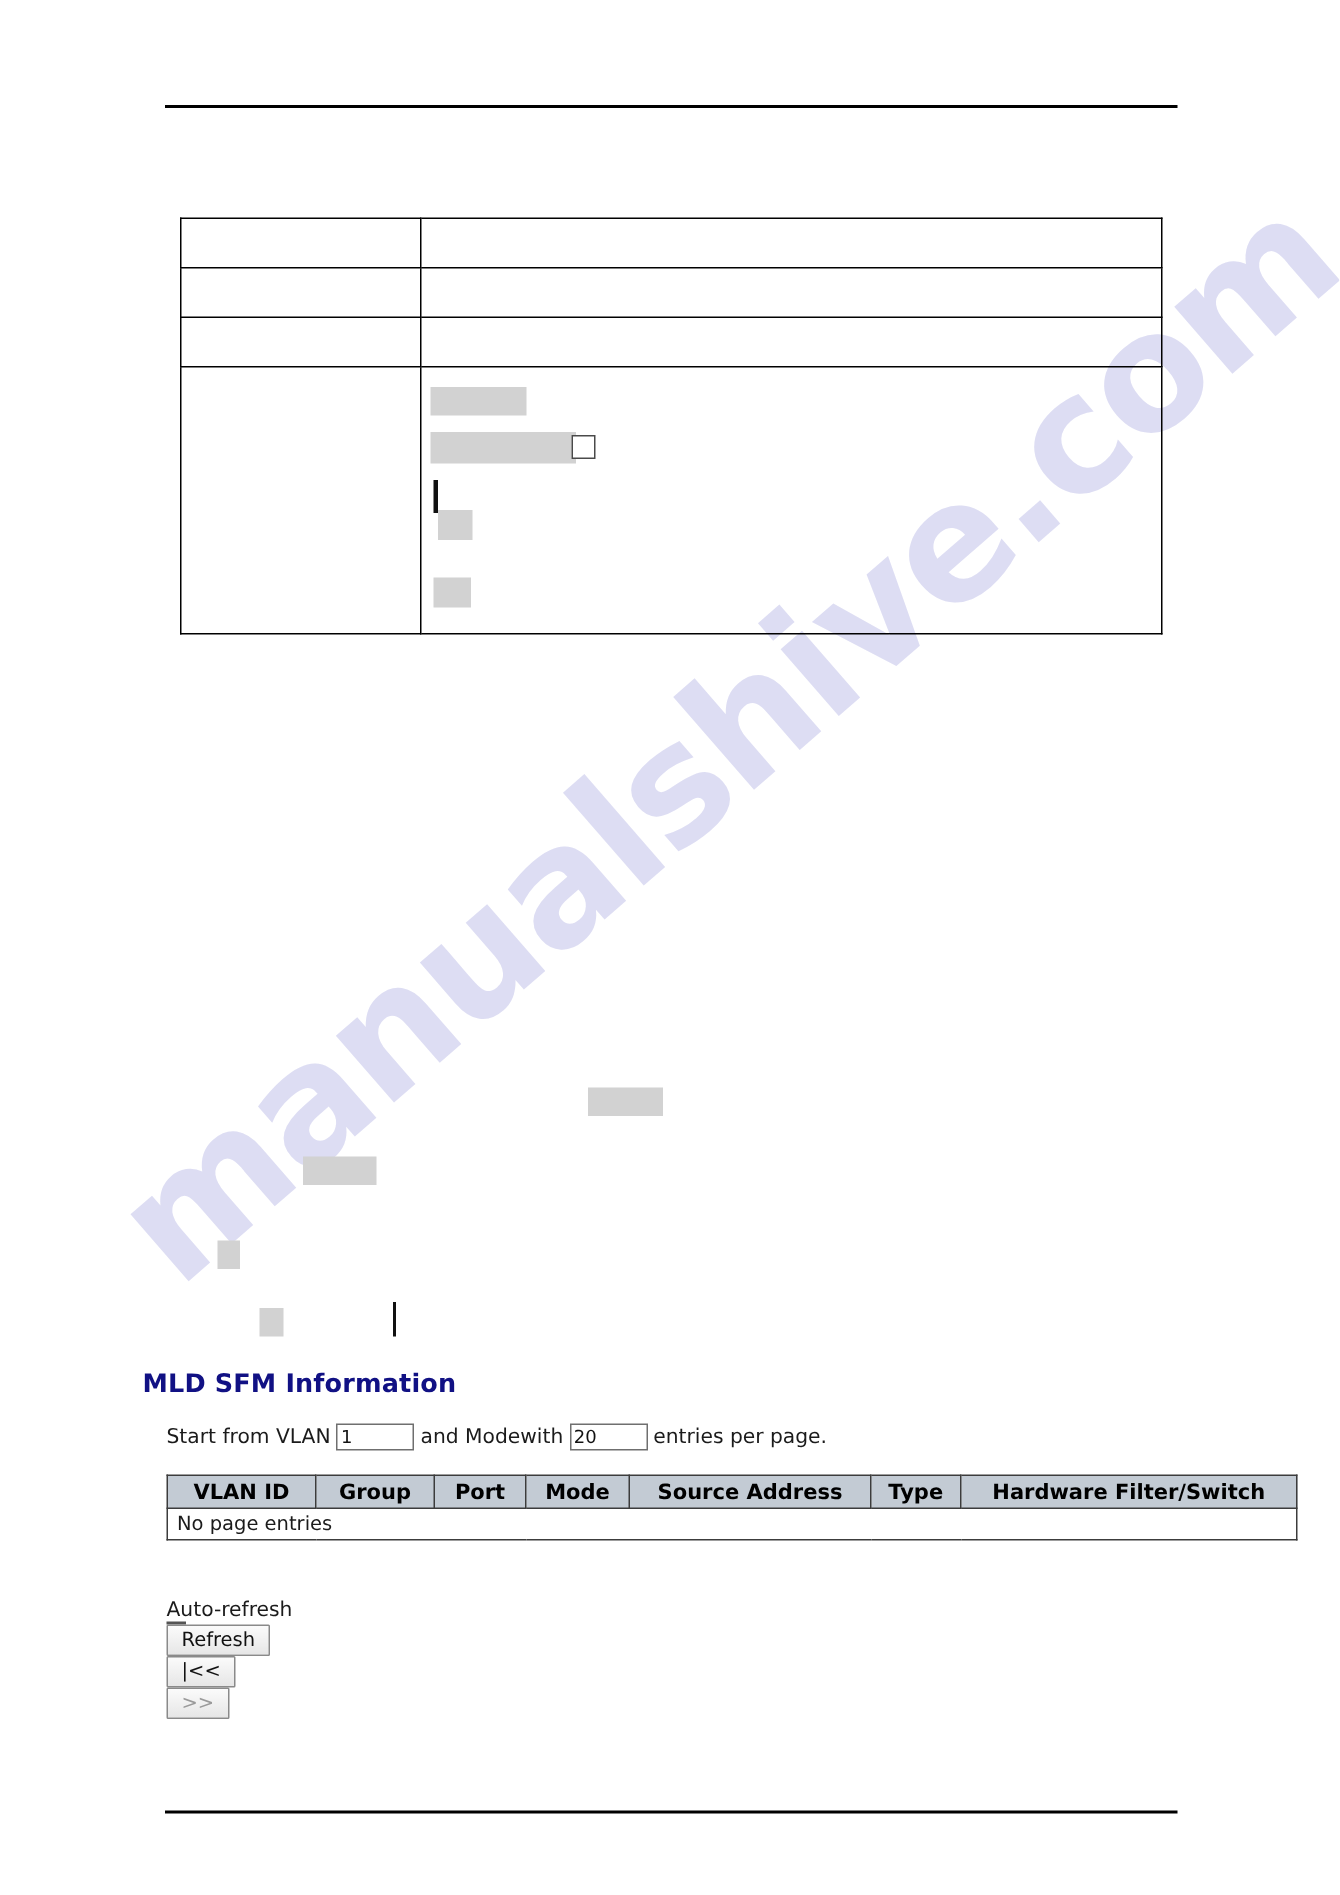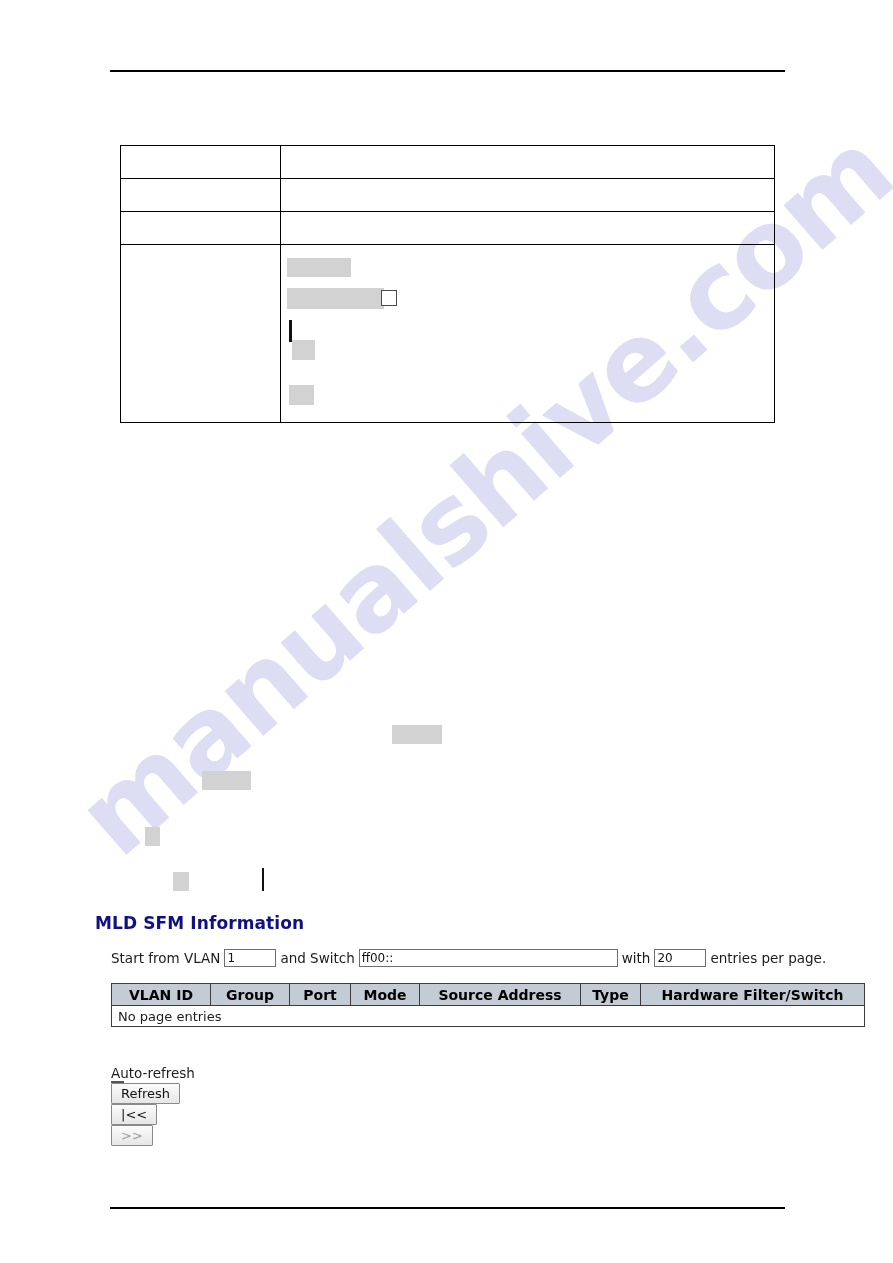--- a/index.html
+++ b/index.html
@@ -267,22 +267,21 @@
   <div class="blk" style="left:202px; top:771px; width:49px; height:19px;"></div>
   <div class="blk" style="left:145px; top:827px; width:15px; height:19px;"></div>
   <div class="blk" style="left:173px; top:872px; width:16px; height:19px;"></div>
   <div class="caret" style="left:262px; top:868px; width:2px; height:23px;"></div>
 
   <div id="section-heading">MLD SFM Information</div>
 
   <div id="filter-row">
     <span class="lbl">Start from VLAN</span>
     <input id="vlan-input" type="text" value="1" style="">
-    <span class="lbl">and Switch</span>
-    <input id="group-input" type="text" value="ff00::" style="">
+    <span class="lbl">and Mode</span>
     <span class="lbl">with</span>
     <input id="entries-input" type="text" value="20" style="">
     <span class="lbl">entries per page.</span>
   </div>
 
   <table id="sfm-table">
     <thead>
       <tr>
         <th class="c-vlan">VLAN ID</th>
         <th class="c-group">Group</th>

